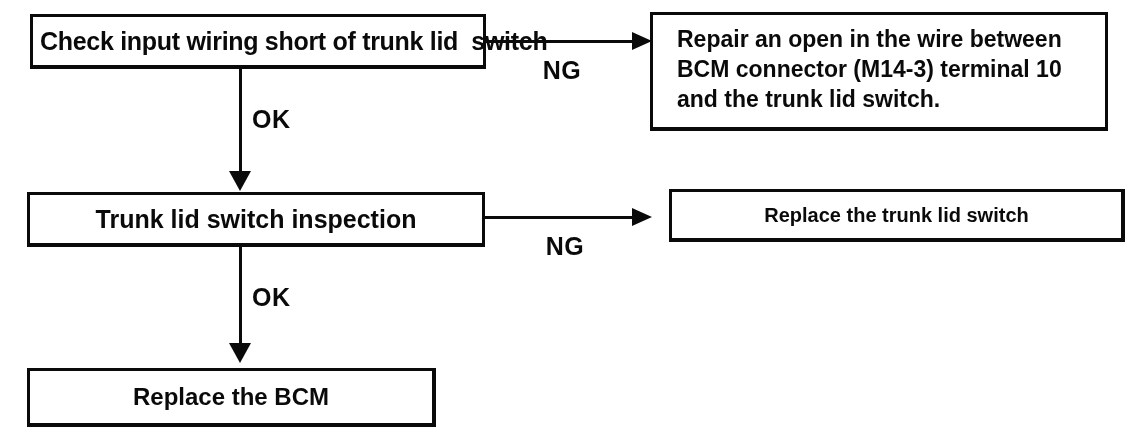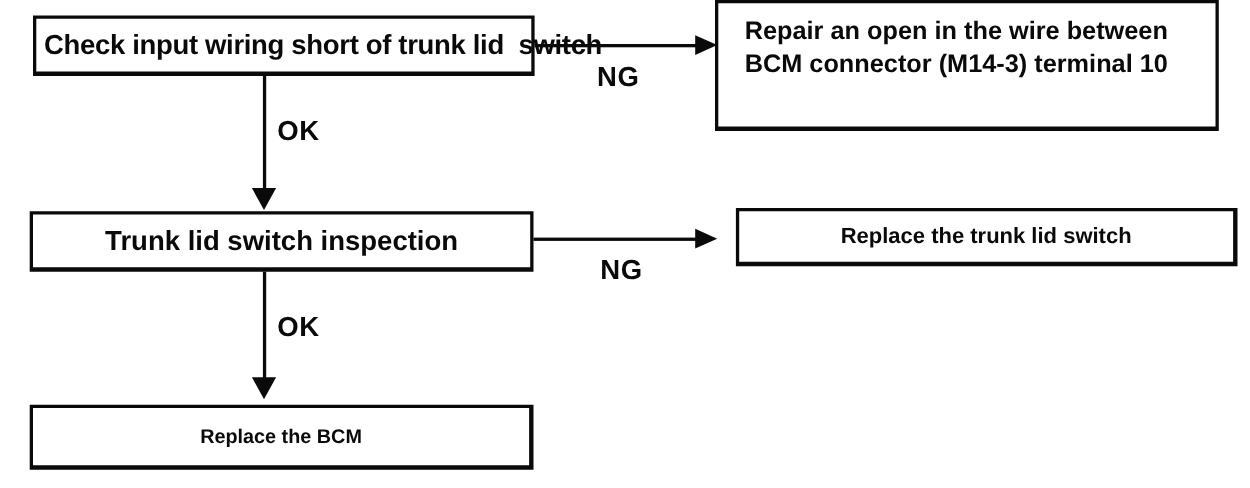--- a/index.html
+++ b/index.html
@@ -29,21 +29,21 @@
 
   .box-step1 {
     left: 30px; top: 14px; width: 456px; height: 55px;
     padding-left: 7px;
     font-size: 25px;
     border-bottom-width: 4px;
   }
   .box-step1 .lbl { white-space: pre; letter-spacing: -0.3px; }
 
   .box-repair {
-    left: 650px; top: 0; width: 458px; height: 119px;
+    left: 650px; top: 12px; width: 458px; height: 119px;
     align-items: flex-start;
     padding: 9px 10px 0 24px;
     font-size: 23px;
     line-height: 30px;
     border-bottom-width: 4px;
   }
 
   .box-step2 {
     left: 27px; top: 192px; width: 458px; height: 55px;
     font-size: 25px;
@@ -51,22 +51,22 @@
   }
 
   .box-replace-switch {
     left: 669px; top: 189px; width: 456px; height: 53px;
     font-size: 20px;
     border-bottom-width: 4px;
     border-right-width: 4px;
   }
 
   .box-replace-bcm {
-    left: 27px; top: 368px; width: 458px; height: 59px;
-    font-size: 18px;
+    left: 27px; top: 368px; width: 409px; height: 59px;
+    font-size: 24px;
     border-bottom-width: 4px;
     border-right-width: 4px;
   }
 
   .edge-line { position: absolute; background: #0a0a0a; }
   .edge-label {
     position: absolute;
     font-weight: 700;
     font-size: 25px;
     letter-spacing: 0.5px;
@@ -94,20 +94,21 @@
 <div class="canvas">
 
   <div class="fc-box box-step1">
     <span class="lbl">Check input wiring short of trunk lid  switch</span>
   </div>
 
   <div class="fc-box box-repair">
     <div>
       <div>Repair an open in the wire between</div>
       <div>BCM connector (M14-3) terminal 10</div>
+      <div>and the trunk lid switch.</div>
     </div>
   </div>
 
   <div class="fc-box box-step2 centered">
     <span class="lbl">Trunk lid switch inspection</span>
   </div>
 
   <div class="fc-box box-replace-switch centered">
     <span class="lbl">Replace the trunk lid switch</span>
   </div>

